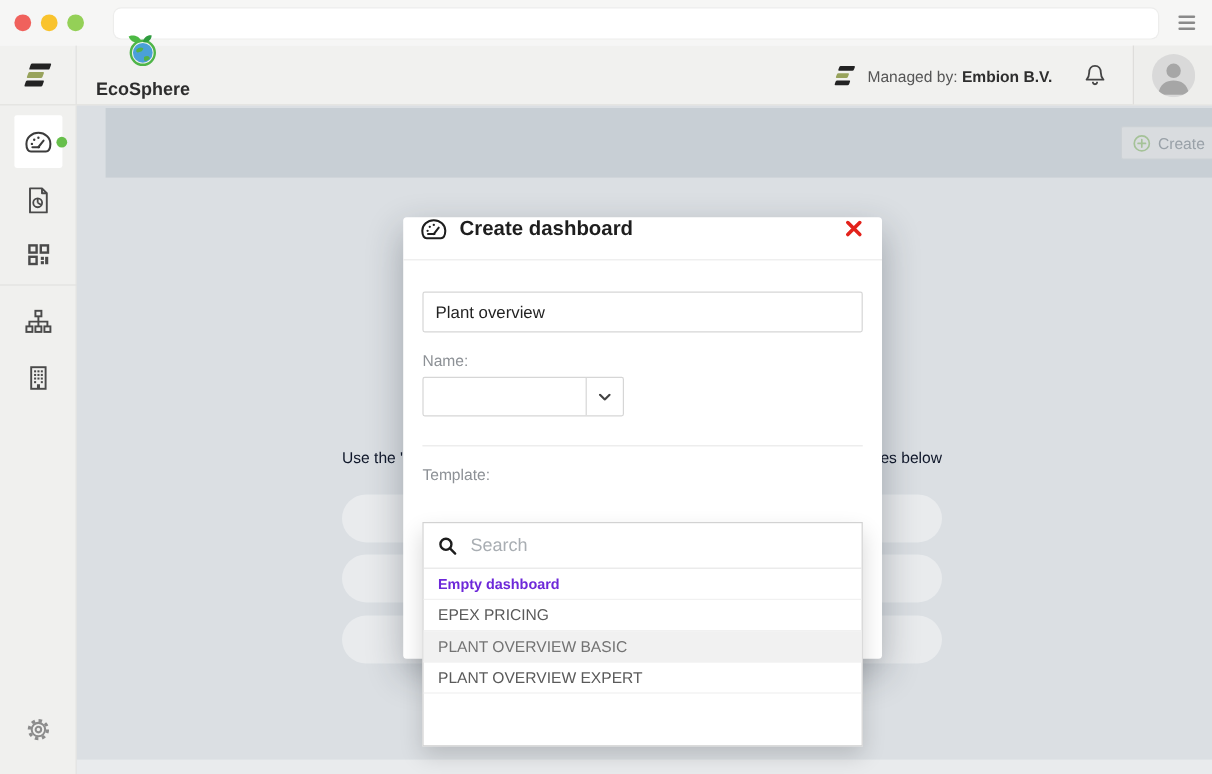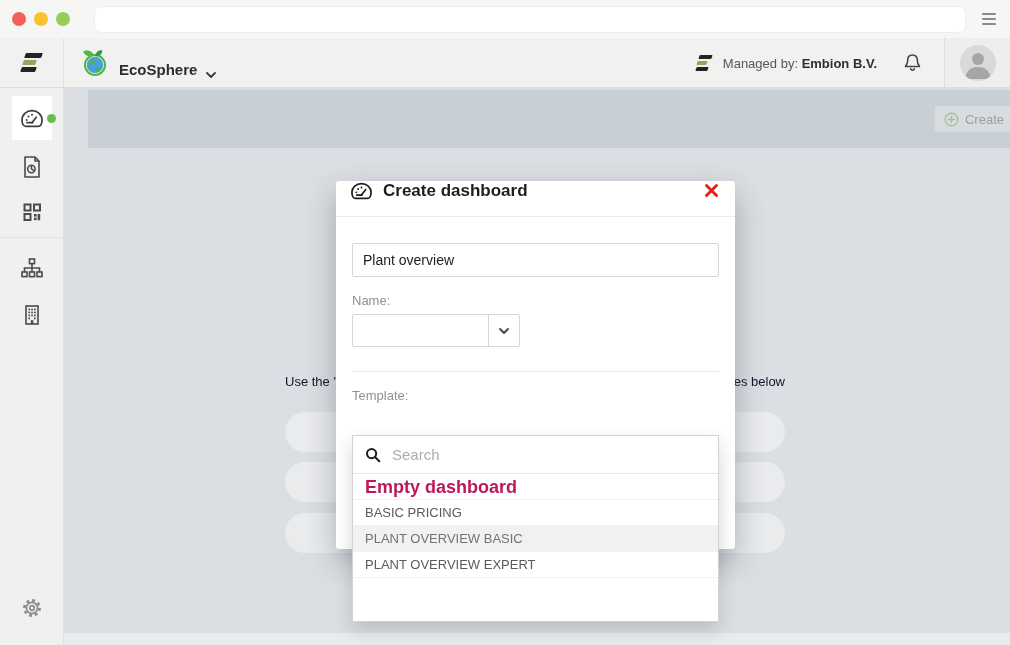--- a/index.html
+++ b/index.html
@@ -24,21 +24,21 @@
   .logo-cell { width:64px; height:100%; display:flex; align-items:center; justify-content:center;
                border-right:1px solid #e2e2e0; }
   .embion-logo { display:inline-block; }
   .embion-logo i { display:block; border-radius:1px; transform:skewX(-20deg); }
   .embion-logo .b1{ width:17px; height:5px; background:#232323; margin:0 0 2px 4px;}
   .embion-logo .b2{ width:13px; height:5px; background:#98a35c; margin:0 0 2px 2px;}
   .embion-logo .b3{ width:15px; height:5px; background:#232323; }
   .embion-mini .b1{ width:13px; height:4px; margin-left:3px;}
   .embion-mini .b2{ width:10px; height:4px; margin-left:1px;}
   .embion-mini .b3{ width:12px; height:4px;}
-  .brand { display:flex; align-items:flex-end; gap:9px; margin-left:16px; cursor:pointer;}
+  .brand { display:flex; align-items:center; gap:9px; margin-left:16px; cursor:pointer;flex-direction:column;}
   .brand-name { font-size:15px; font-weight:bold; color:#2d2d2d; }
   .header-right { margin-left:auto; display:flex; align-items:center; height:100%; }
   .managed { display:flex; align-items:flex-end; gap:11px; font-size:13px; color:#565656; }
   .managed b { color:#2e2e2e; }
   .bell-wrap { margin:0 22px 0 26px; cursor:pointer; display:flex; }
   .avatar-cell { width:66px; height:100%; border-left:1px solid #dedddb; background:#eeeeec;
                  display:flex; align-items:center; justify-content:center; cursor:pointer; }
 
   
   .side-rail { position:absolute; left:0; top:88px; width:64px; height:557px;
@@ -93,21 +93,21 @@
   .dropdown { position:absolute; left:16px; right:16px; top:254px; height:187px;
               background:#fff; border:1px solid #d2d2d2; z-index:11;
               box-shadow:0 8px 18px rgba(0,0,0,.16); }
   .search-row { height:38px; display:flex; align-items:center; gap:11px; padding:0 12px;
                 border-bottom:1px solid #e6e6e6; }
   .search-input { border:none; outline:none; flex:1; font-size:15px; color:#333;
                   font-family:"Liberation Sans","DejaVu Sans",sans-serif; }
   .search-input::placeholder { color:#a9aeb3; }
   .opt { height:26px; line-height:26px; padding:0 12px; font-size:13px; color:#5a5a5a;
          border-bottom:1px solid #f1f1f1; cursor:pointer; }
-  .opt-bold { font-weight:bold; color:#be185d; font-size:18px; }
+  .opt-bold { font-weight:bold; color:#6d28d9; font-size:12px; }
   .opt-hl { background:#f1f1f1; color:#737373; }
 
   svg { display:block; }
 </style>
 </head>
 <body>
 
 <div class="browser-bar">
   <span class="traffic t-red"></span>
   <span class="traffic t-yellow"></span>
@@ -321,17 +321,17 @@
 
   <div class="dropdown">
     <div class="search-row">
       <svg width="16" height="16" viewBox="0 0 16 16">
         <circle cx="6.6" cy="6.6" r="4.6" fill="none" stroke="#1d1d1d" stroke-width="2"></circle>
         <path d="M10.2 10.2 L14.3 14.3" stroke="#1d1d1d" stroke-width="2" stroke-linecap="round"></path>
       </svg>
       <input class="search-input" type="text" placeholder="Search" style="">
     </div>
     <div class="opt opt-bold">Empty dashboard</div>
-    <div class="opt">BASIC PRICING</div>
+    <div class="opt">EPEX PRICING</div>
     <div class="opt opt-hl">PLANT OVERVIEW BASIC</div>
     <div class="opt">PLANT OVERVIEW EXPERT</div>
   </div>
 </div>
 
 </body></html>

